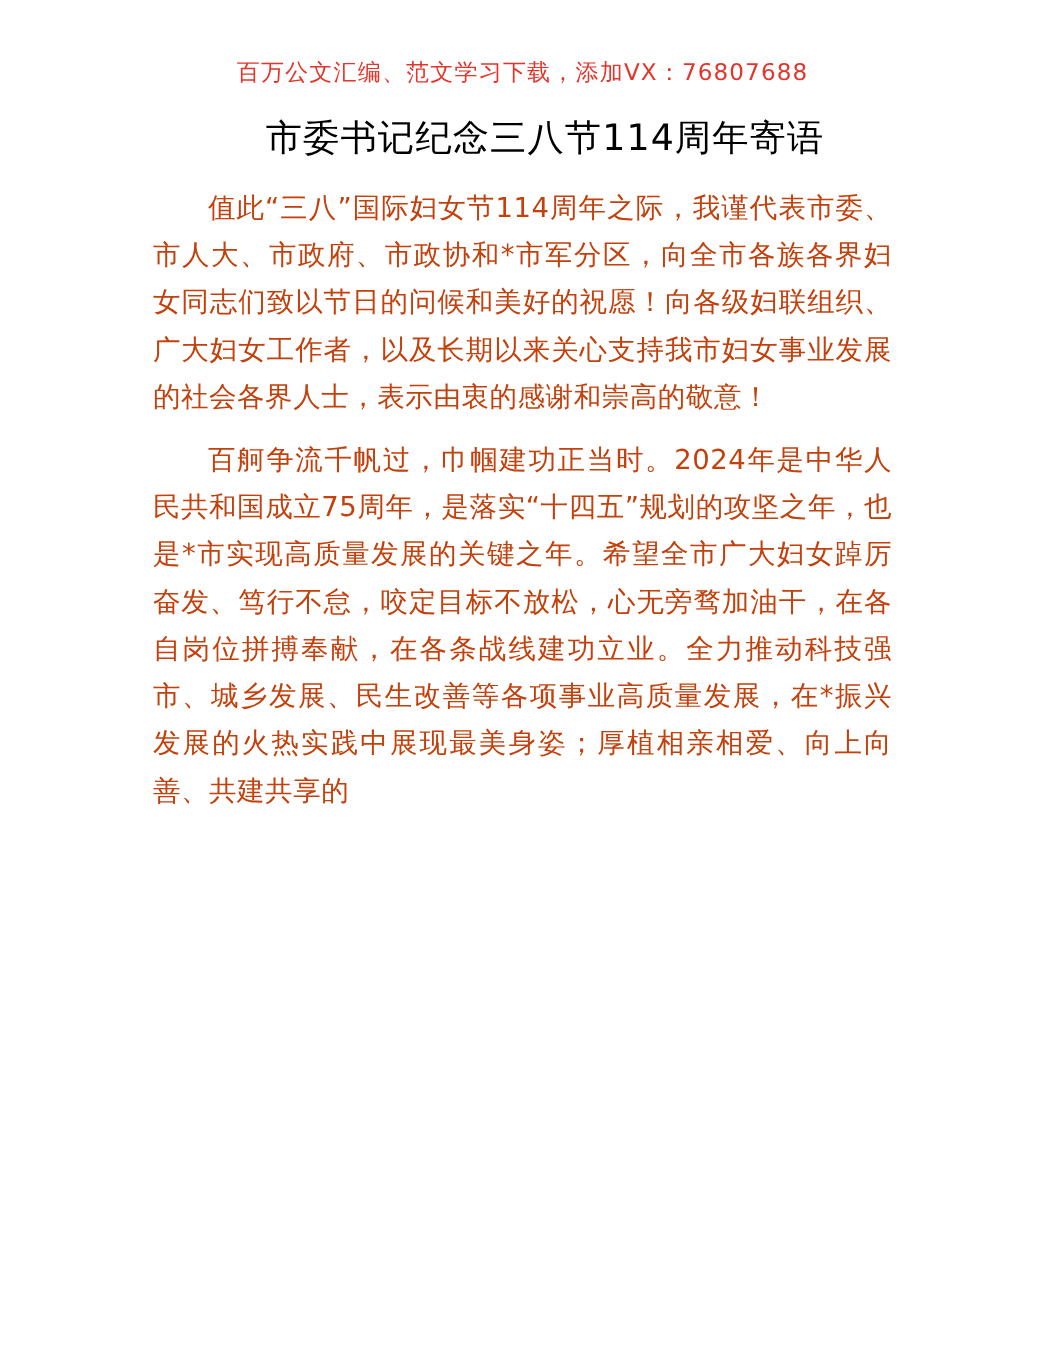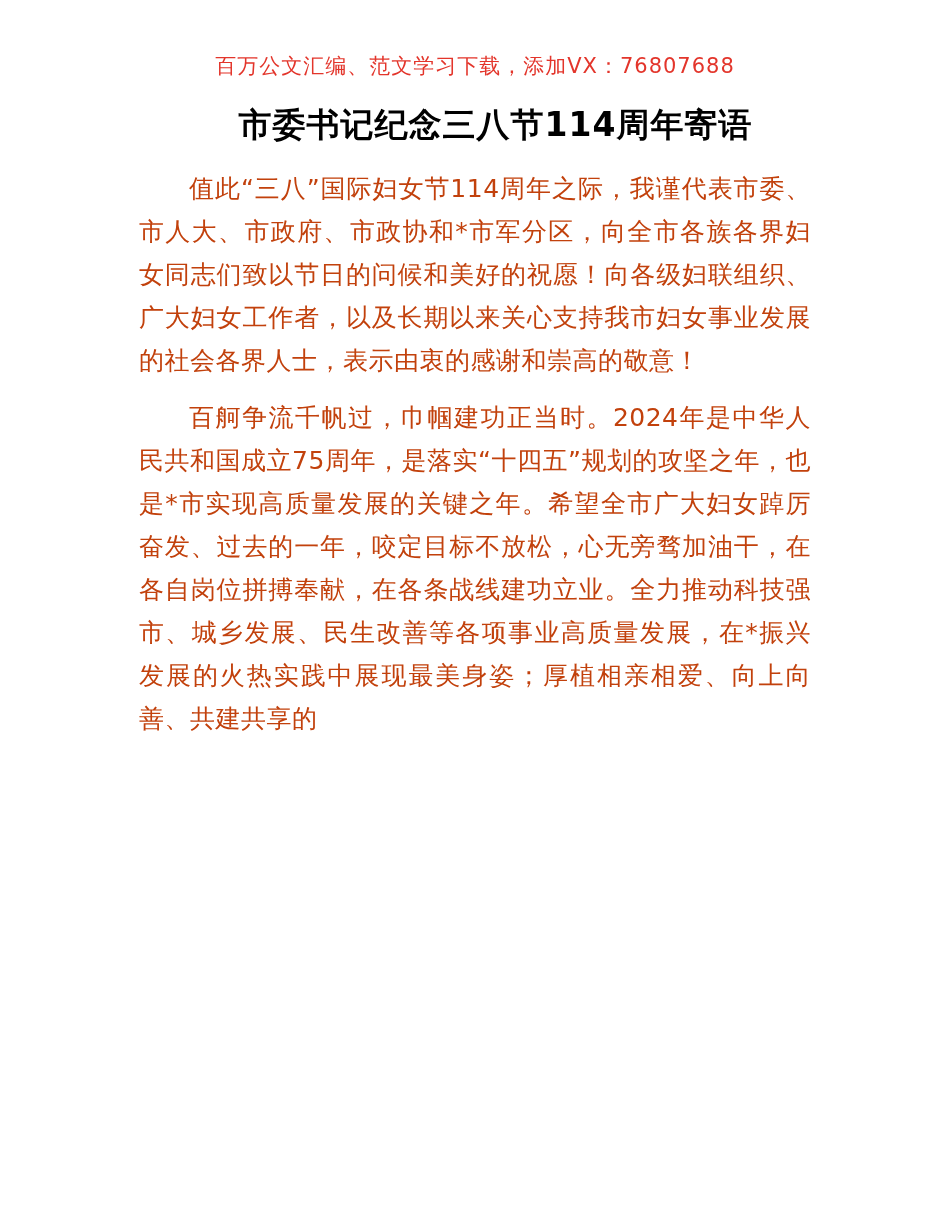--- a/index.html
+++ b/index.html
@@ -23,21 +23,21 @@
     line-height: 28px;
     letter-spacing: 1px;
     color: #e3352b;
     font-weight: normal;
   }
   .doc-title {
     margin: 22px 0 0 0;
     text-align: center;
     font-size: 33px;
     line-height: 46px;
-    font-weight: bold;
+    font-weight: normal;
     color: #000000;
     letter-spacing: 1px;
     padding-left: 41px;
   }
   .content {
     width: 672px;
     margin: 19px auto 0 auto;
     font-size: 25px;
     line-height: 43px;
     color: #c2410c;
@@ -54,15 +54,15 @@
 </head>
 <body>
 
 <div class="page">
   <div class="notice">百万公文汇编、范文学习下载，添加VX：76807688</div>
 
   <h1 class="doc-title">市委书记纪念三八节114周年寄语</h1>
 
   <div class="content">
     <p>值此“三八”国际妇女节114周年之际，我谨代表市委、市人大、市政府、市政协和*市军分区，向全市各族各界妇女同志们致以节日的问候和美好的祝愿！向各级妇联组织、广大妇女工作者，以及长期以来关心支持我市妇女事业发展的社会各界人士，表示由衷的感谢和崇高的敬意！</p>
-    <p>百舸争流千帆过，巾帼建功正当时。2024年是中华人民共和国成立75周年，是落实“十四五”规划的攻坚之年，也是*市实现高质量发展的关键之年。希望全市广大妇女踔厉奋发、过去的一年，咬定目标不放松，心无旁骛加油干，在各自岗位拼搏奉献，在各条战线建功立业。全力推动科技强市、城乡发展、民生改善等各项事业高质量发展，在*振兴发展的火热实践中展现最美身姿；厚植相亲相爱、向上向善、共建共享的</p>
+    <p>百舸争流千帆过，巾帼建功正当时。2024年是中华人民共和国成立75周年，是落实“十四五”规划的攻坚之年，也是*市实现高质量发展的关键之年。希望全市广大妇女踔厉奋发、笃行不怠，咬定目标不放松，心无旁骛加油干，在各自岗位拼搏奉献，在各条战线建功立业。全力推动科技强市、城乡发展、民生改善等各项事业高质量发展，在*振兴发展的火热实践中展现最美身姿；厚植相亲相爱、向上向善、共建共享的</p>
   </div>
 </div>
 
 </body></html>

